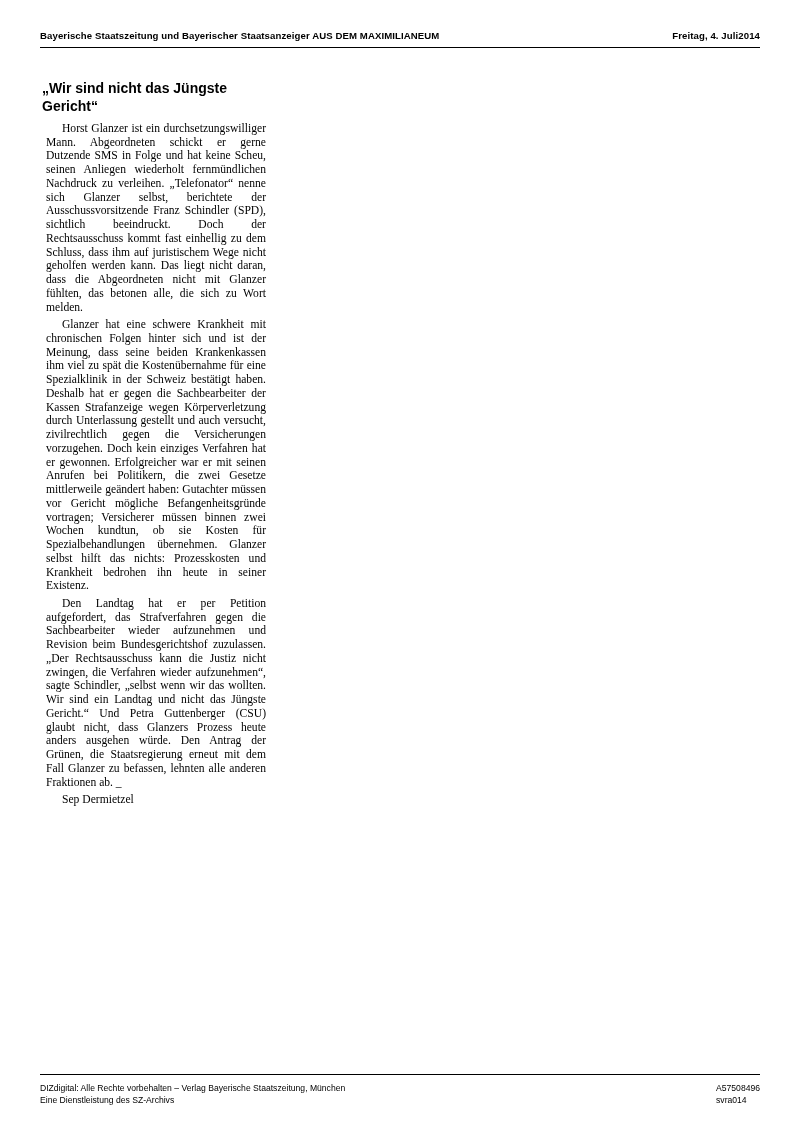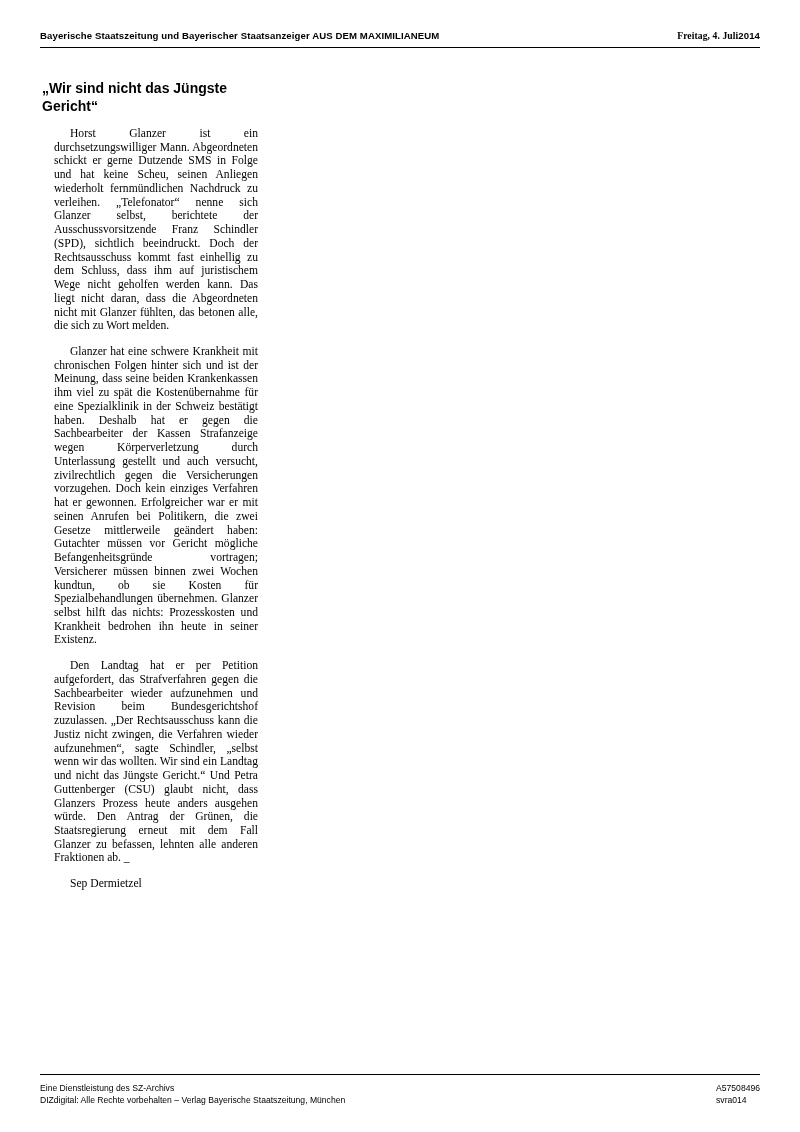--- a/index.html
+++ b/index.html
@@ -42,21 +42,20 @@
     color: #000;
   }
   .header-left {
     white-space: nowrap;
   }
   .header-right {
     white-space: nowrap;
   }
   .header-right .hr-date {
     font-weight: bold;
-    font-family: Liberation Serif, serif;
   }
   .header-right .hr-year {
     font-weight: bold;
   }
   .header-rule {
     border-bottom: 1px solid #000;
     margin-top: 6px;
   }
   .header-sub {
     text-align: right;
@@ -74,21 +73,21 @@
     width: 228px;
   }
   .article-title {
     font-family: "Liberation Sans", sans-serif;
     font-size: 14px;
     font-weight: bold;
     line-height: 1.25;
     margin: 0 0 7px 0;
   }
   .article-body p {
-    margin: 12px;
+    margin: 4px;
     font-family: "Liberation Serif", serif;
     font-size: 11.6px;
     line-height: 1.185;
     text-align: justify;
     text-indent: 16px;
     hyphens: auto;
     -webkit-hyphens: auto;
   }
   .article-body p.first {
     text-indent: 16px;
@@ -148,22 +147,22 @@
       <p>Glanzer hat eine schwere Krankheit mit chronischen Folgen hinter sich und ist der Meinung, dass seine beiden Krankenkassen ihm viel zu spät die Kostenübernahme für eine Spezialklinik in der Schweiz bestätigt haben. Deshalb hat er gegen die Sachbearbeiter der Kassen Strafanzeige wegen Körperverletzung durch Unterlassung gestellt und auch versucht, zivilrechtlich gegen die Versicherungen vorzugehen. Doch kein einziges Verfahren hat er gewonnen. Erfolgreicher war er mit seinen Anrufen bei Politikern, die zwei Gesetze mittlerweile geändert haben: Gutachter müssen vor Gericht mögliche Befangenheitsgründe vortragen; Versicherer müssen binnen zwei Wochen kundtun, ob sie Kosten für Spezialbehandlungen übernehmen. Glanzer selbst hilft das nichts: Prozesskosten und Krankheit bedrohen ihn heute in seiner Existenz.</p>
       <p>Den Landtag hat er per Petition aufgefordert, das Strafverfahren gegen die Sachbearbeiter wieder aufzunehmen und Revision beim Bundesgerichtshof zuzulassen. „Der Rechtsausschuss kann die Justiz nicht zwingen, die Verfahren wieder aufzunehmen“, sagte Schindler, „selbst wenn wir das wollten. Wir sind ein Landtag und nicht das Jüngste Gericht.“ Und Petra Guttenberger (CSU) glaubt nicht, dass Glanzers Prozess heute anders ausgehen würde. Den Antrag der Grünen, die Staatsregierung erneut mit dem Fall Glanzer zu befassen, lehnten alle anderen Fraktionen ab. _</p>
       <p class="article-byline">Sep Dermietzel</p>
     </div>
   </div>
 
   <div class="footer">
     <div class="footer-rule"></div>
     <div class="footer-row">
       <div class="footer-left">
+        <div>DIZdigital: Alle Rechte vorbehalten – Verlag Bayerische Staatszeitung, München</div>
         <div>Eine Dienstleistung des SZ-Archivs</div>
-        <div>DIZdigital: Alle Rechte vorbehalten – Verlag Bayerische Staatszeitung, München</div>
       </div>
       <div class="footer-right">
         <div>A57508496</div>
         <div>svra014</div>
       </div>
     </div>
   </div>
 
 </div>
 

